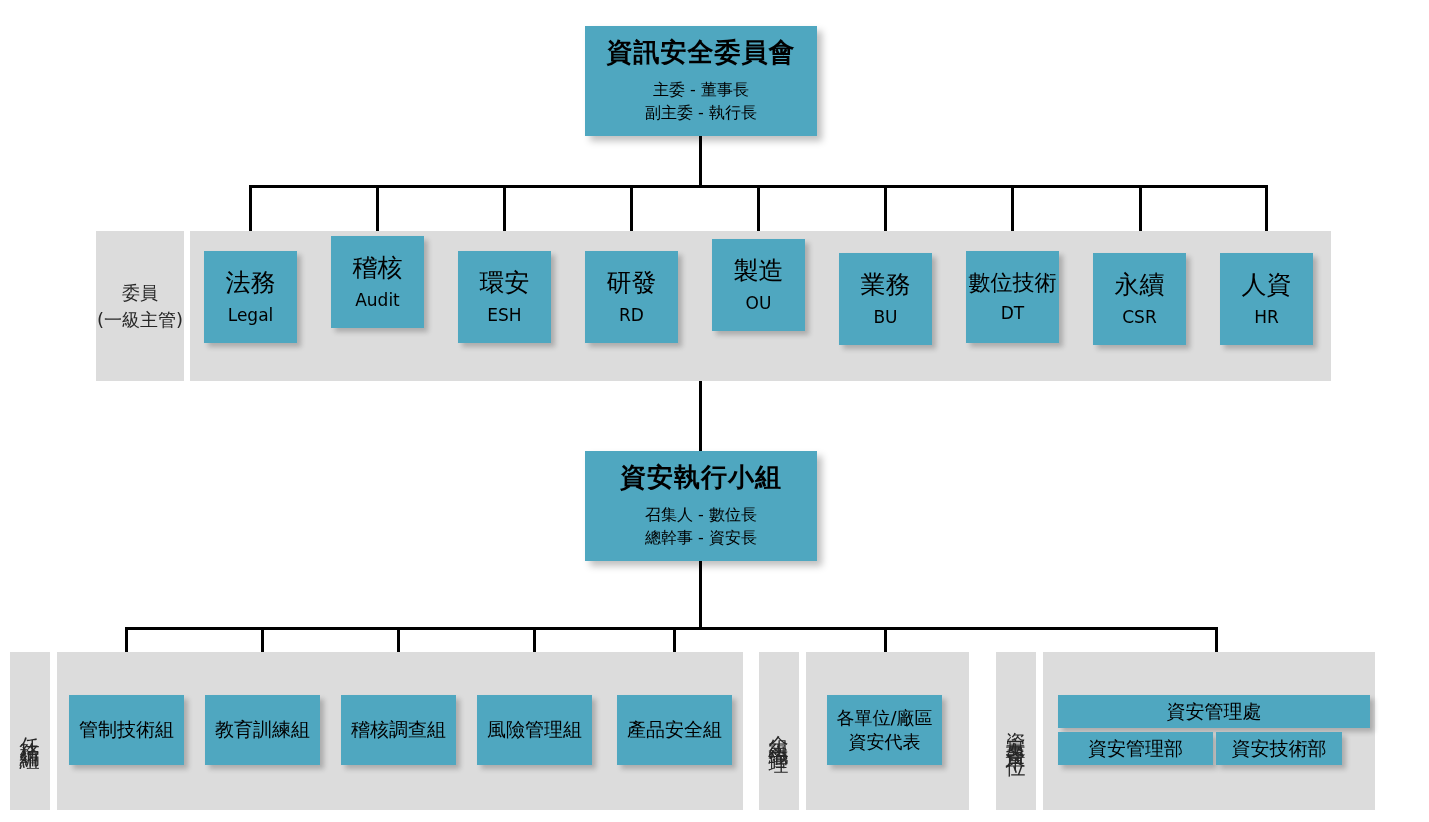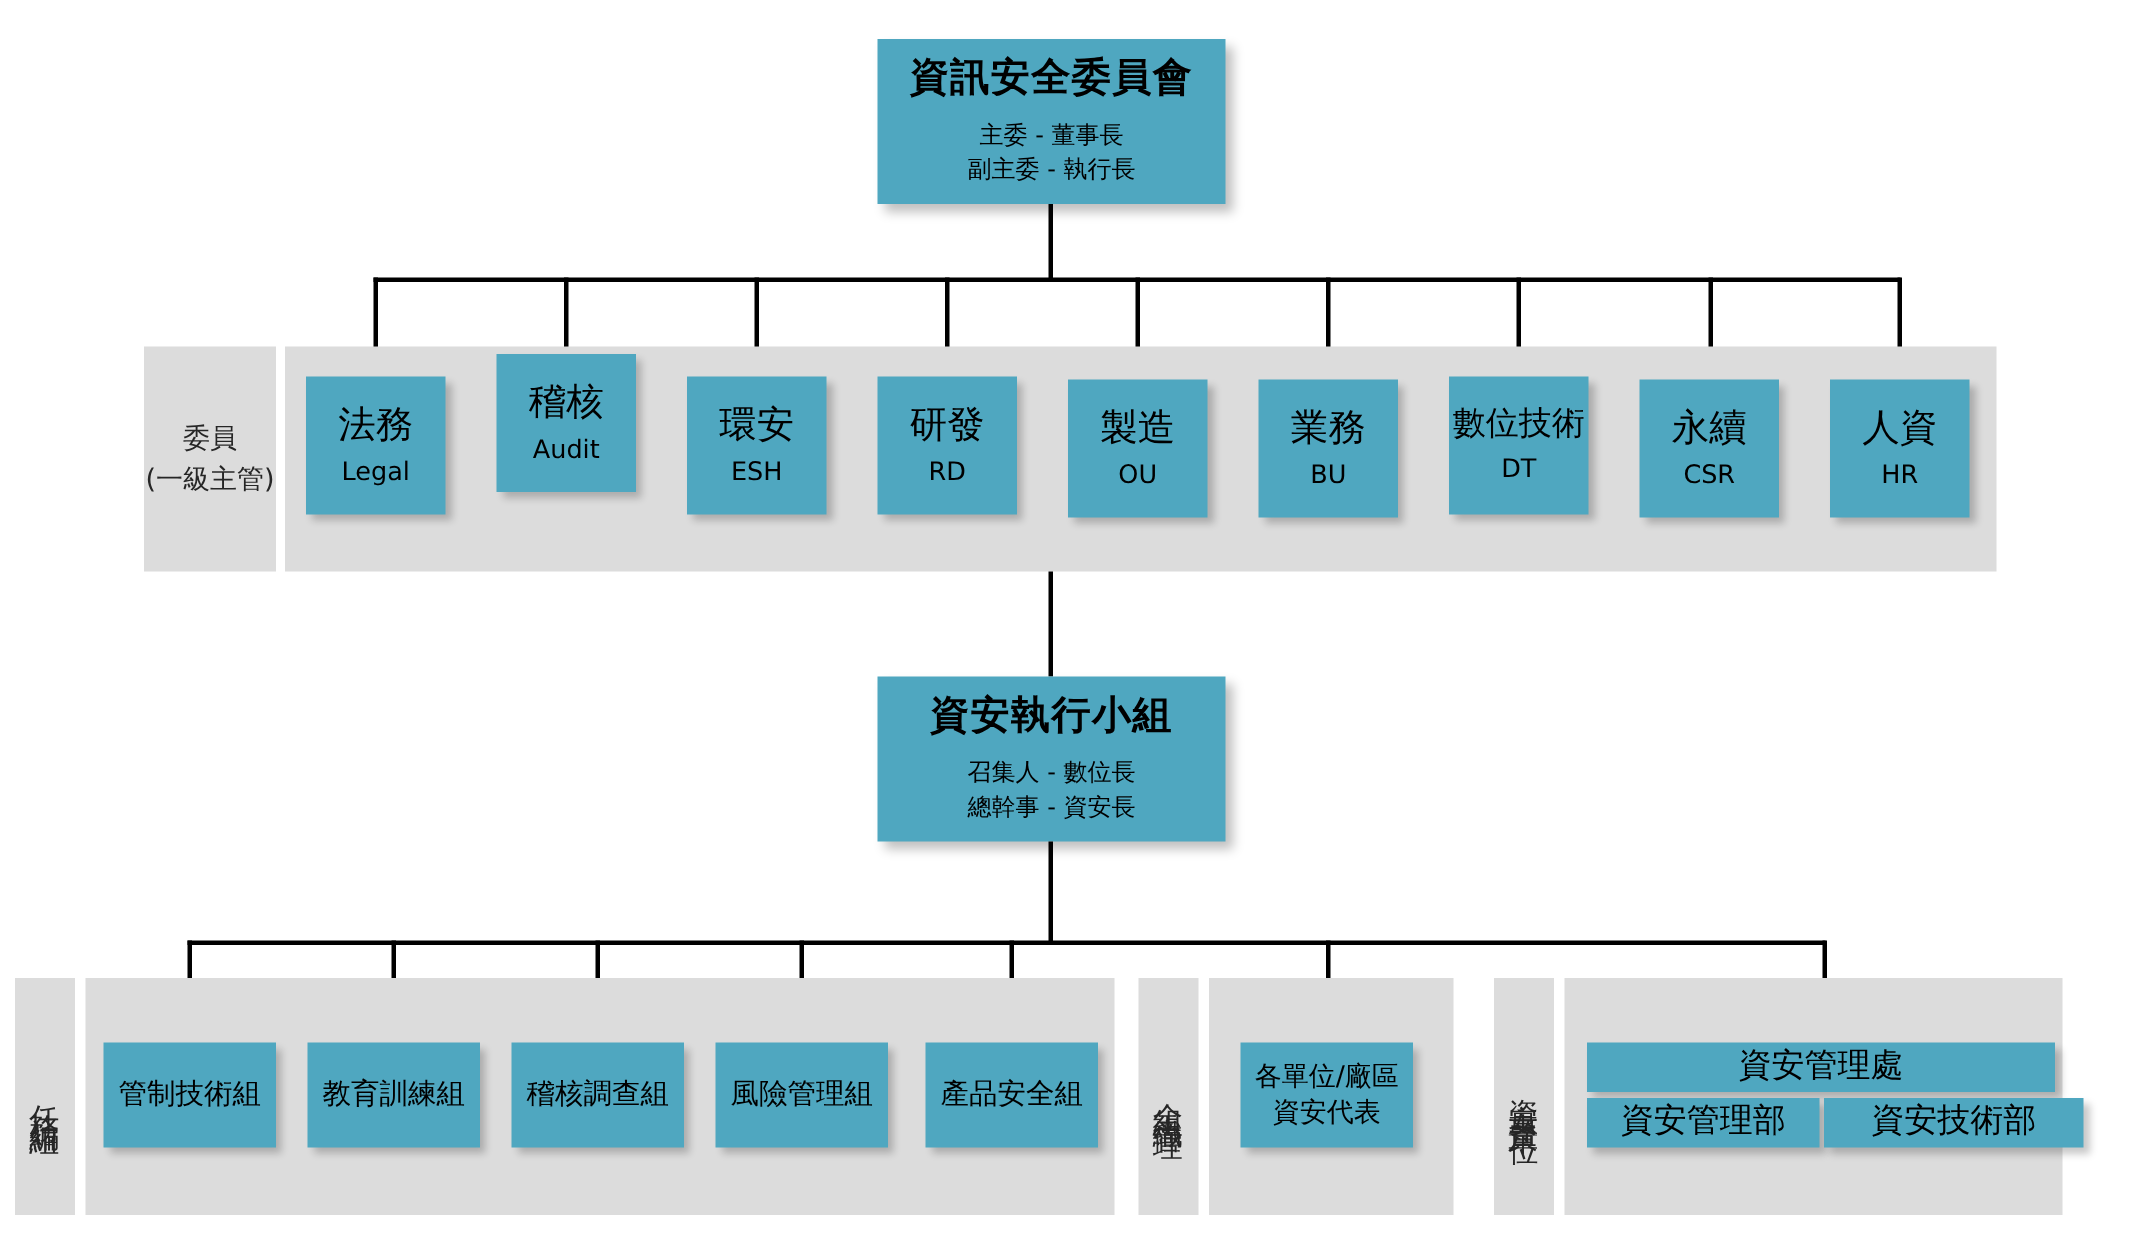--- a/index.html
+++ b/index.html
@@ -70,21 +70,21 @@
     line-height: 1.45;
   }
   .node.task .cn {
     font-size: 19px;
   }
   .node.rep .cn {
     font-size: 18px;
     line-height: 1.35;
   }
   .node.dept .cn {
-    font-size: 22px;
+    font-size: 19px;
   }
   .line {
     position: absolute;
     background: #000000;
   }
   .line.v { width: 3px; }
   .line.h { height: 3px; }
 </style>
 </head>
 <body>
@@ -127,21 +127,21 @@
     <div class="en">Audit</div>
   </div>
   <div class="node" style="left:458px; top:251px; width:93px; height:92px;">
     <div class="cn">環安</div>
     <div class="en">ESH</div>
   </div>
   <div class="node" style="left:585px; top:251px; width:93px; height:92px;">
     <div class="cn">研發</div>
     <div class="en">RD</div>
   </div>
-  <div class="node" style="left:712px; top:253px; width:93px; height:92px;">
+  <div class="node" style="left:712px; top:239px; width:93px; height:92px;">
     <div class="cn">製造</div>
     <div class="en">OU</div>
   </div>
   <div class="node" style="left:839px; top:253px; width:93px; height:92px;">
     <div class="cn">業務</div>
     <div class="en">BU</div>
   </div>
   <div class="node" style="left:966px; top:251px; width:93px; height:92px;">
     <div class="cn" style="font-size:22px;">數位技術</div>
     <div class="en">DT</div>
@@ -205,17 +205,17 @@
 
   <div class="side-label vertical" style="left:996px; top:652px; width:40px; height:158px; font-size:20px;">資安專責單位</div>
   <div class="band" style="left:1043px; top:652px; width:332px; height:158px;"></div>
 
   <div class="node dept" style="left:1058px; top:695px; width:312px; height:33px;">
     <div class="cn">資安管理處</div>
   </div>
   <div class="node dept" style="left:1058px; top:732px; width:155px; height:33px;">
     <div class="cn">資安管理部</div>
   </div>
-  <div class="node dept" style="left:1216px; top:732px; width:173px; height:33px;">
+  <div class="node dept" style="left:1216px; top:732px; width:126px; height:33px;">
     <div class="cn">資安技術部</div>
   </div>
 
 </div>
 
 </body></html>

